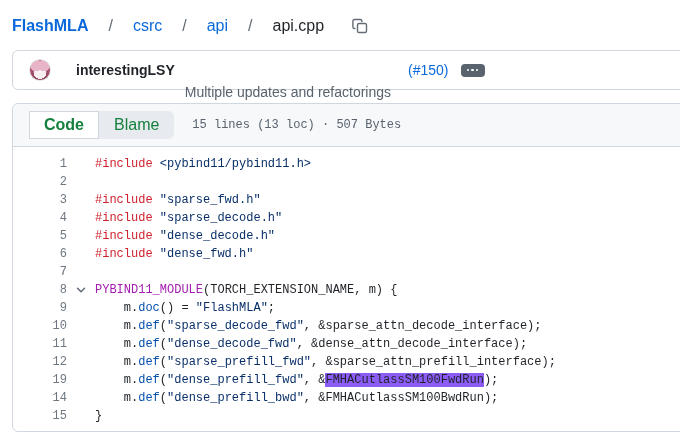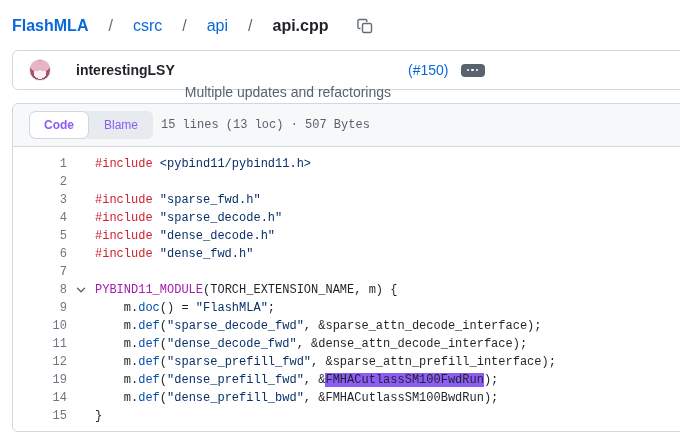--- a/index.html
+++ b/index.html
@@ -4,21 +4,21 @@
 <style>
   * { margin:0; padding:0; box-sizing:border-box; }
   html,body { width:680px; height:442px; background:#ffffff; overflow:hidden;
     font-family:"Liberation Sans","DejaVu Sans",sans-serif; color:#1f2328; }
 
   
   .breadcrumb { padding:16px 0 0 12px; font-size:16px; display:flex; align-items:center; gap:20px; }
   .crumb-link { color:#0969da; text-decoration:none; cursor:pointer; }
   .crumb-link.repo { font-weight:700; }
   .crumb-sep { color:#636c76; }
-  .crumb-file { font-weight:700; color:#1f2328; }
+  .crumb-file { font-weight:400; color:#1f2328; }
   .copy-btn { margin-left:6px; display:inline-flex; align-items:center; cursor:pointer; padding:2px; border-radius:4px; }
 
   
   .commit-box { margin:14px -8px 0 12px; height:40px; border:1px solid #d0d7de; border-radius:6px;
     display:flex; align-items:center; padding:0 16px; background:#ffffff; }
   .avatar { width:22px; height:22px; border-radius:50%; flex:0 0 auto; cursor:pointer;
     background:
       radial-gradient(circle at 30% 28%, #e8b4c8 0 28%, transparent 29%),
       radial-gradient(circle at 70% 28%, #e8b4c8 0 28%, transparent 29%),
       radial-gradient(circle at 50% 62%, #faf0f2 0 40%, transparent 41%),
@@ -29,25 +29,25 @@
   .commit-pr { color:#0969da; font-size:14px; margin-left:17px; cursor:pointer; text-decoration:none; }
   .ellipsis-btn { margin-left:12px; width:24px; height:13px; background:#59636e; border-radius:4px;
     display:flex; align-items:center; justify-content:center; gap:2px; cursor:pointer; border:none; }
   .ellipsis-btn i { width:2.5px; height:2.5px; background:#ffffff; border-radius:50%; display:block; }
 
   
   .code-box { margin:13px -8px 0 12px; border:1px solid #d0d7de; border-radius:6px; background:#ffffff; }
   .code-toolbar { height:43px; background:#f6f8fa; border-bottom:1px solid #d0d7de;
     border-radius:6px 6px 0 0; display:flex; align-items:center; padding:0 16px; }
   .seg-control { display:flex; background:rgba(175,184,193,0.2); border-radius:6px; height:28px; }
-  .seg-btn { font-size:12px; padding:0 14px; display:flex; align-items:center; border-radius:7px;
-    border:1px solid transparent; background:transparent; color:#8b5cf6; cursor:pointer;
+  .seg-btn { font-size:16px; padding:0 14px; display:flex; align-items:center; border-radius:0;
+    border:1px solid transparent; background:transparent; color:#15803d; cursor:pointer;
     font-family:inherit; }
   .seg-btn.active { background:#ffffff; border-color:#d0d7de; font-weight:700; }
-  .file-info { margin-left:8px; font-family:"Liberation Mono","DejaVu Sans Mono",monospace;
+  .file-info { margin-left:18px; font-family:"Liberation Mono","DejaVu Sans Mono",monospace;
     font-size:12px; color:#59636e; }
 
   
   .code-area { padding:8px 0 6px 0; font-family:"Liberation Mono","DejaVu Sans Mono",monospace;
     font-size:12px; line-height:18px; }
   .code-row { display:flex; align-items:flex-start; height:18px; }
   .line-num { width:54px; flex:0 0 auto; text-align:right; color:#6e7781; cursor:pointer;
     user-select:none; }
   .chev-cell { width:28px; flex:0 0 auto; display:flex; justify-content:center; align-items:center;
     height:18px; }

